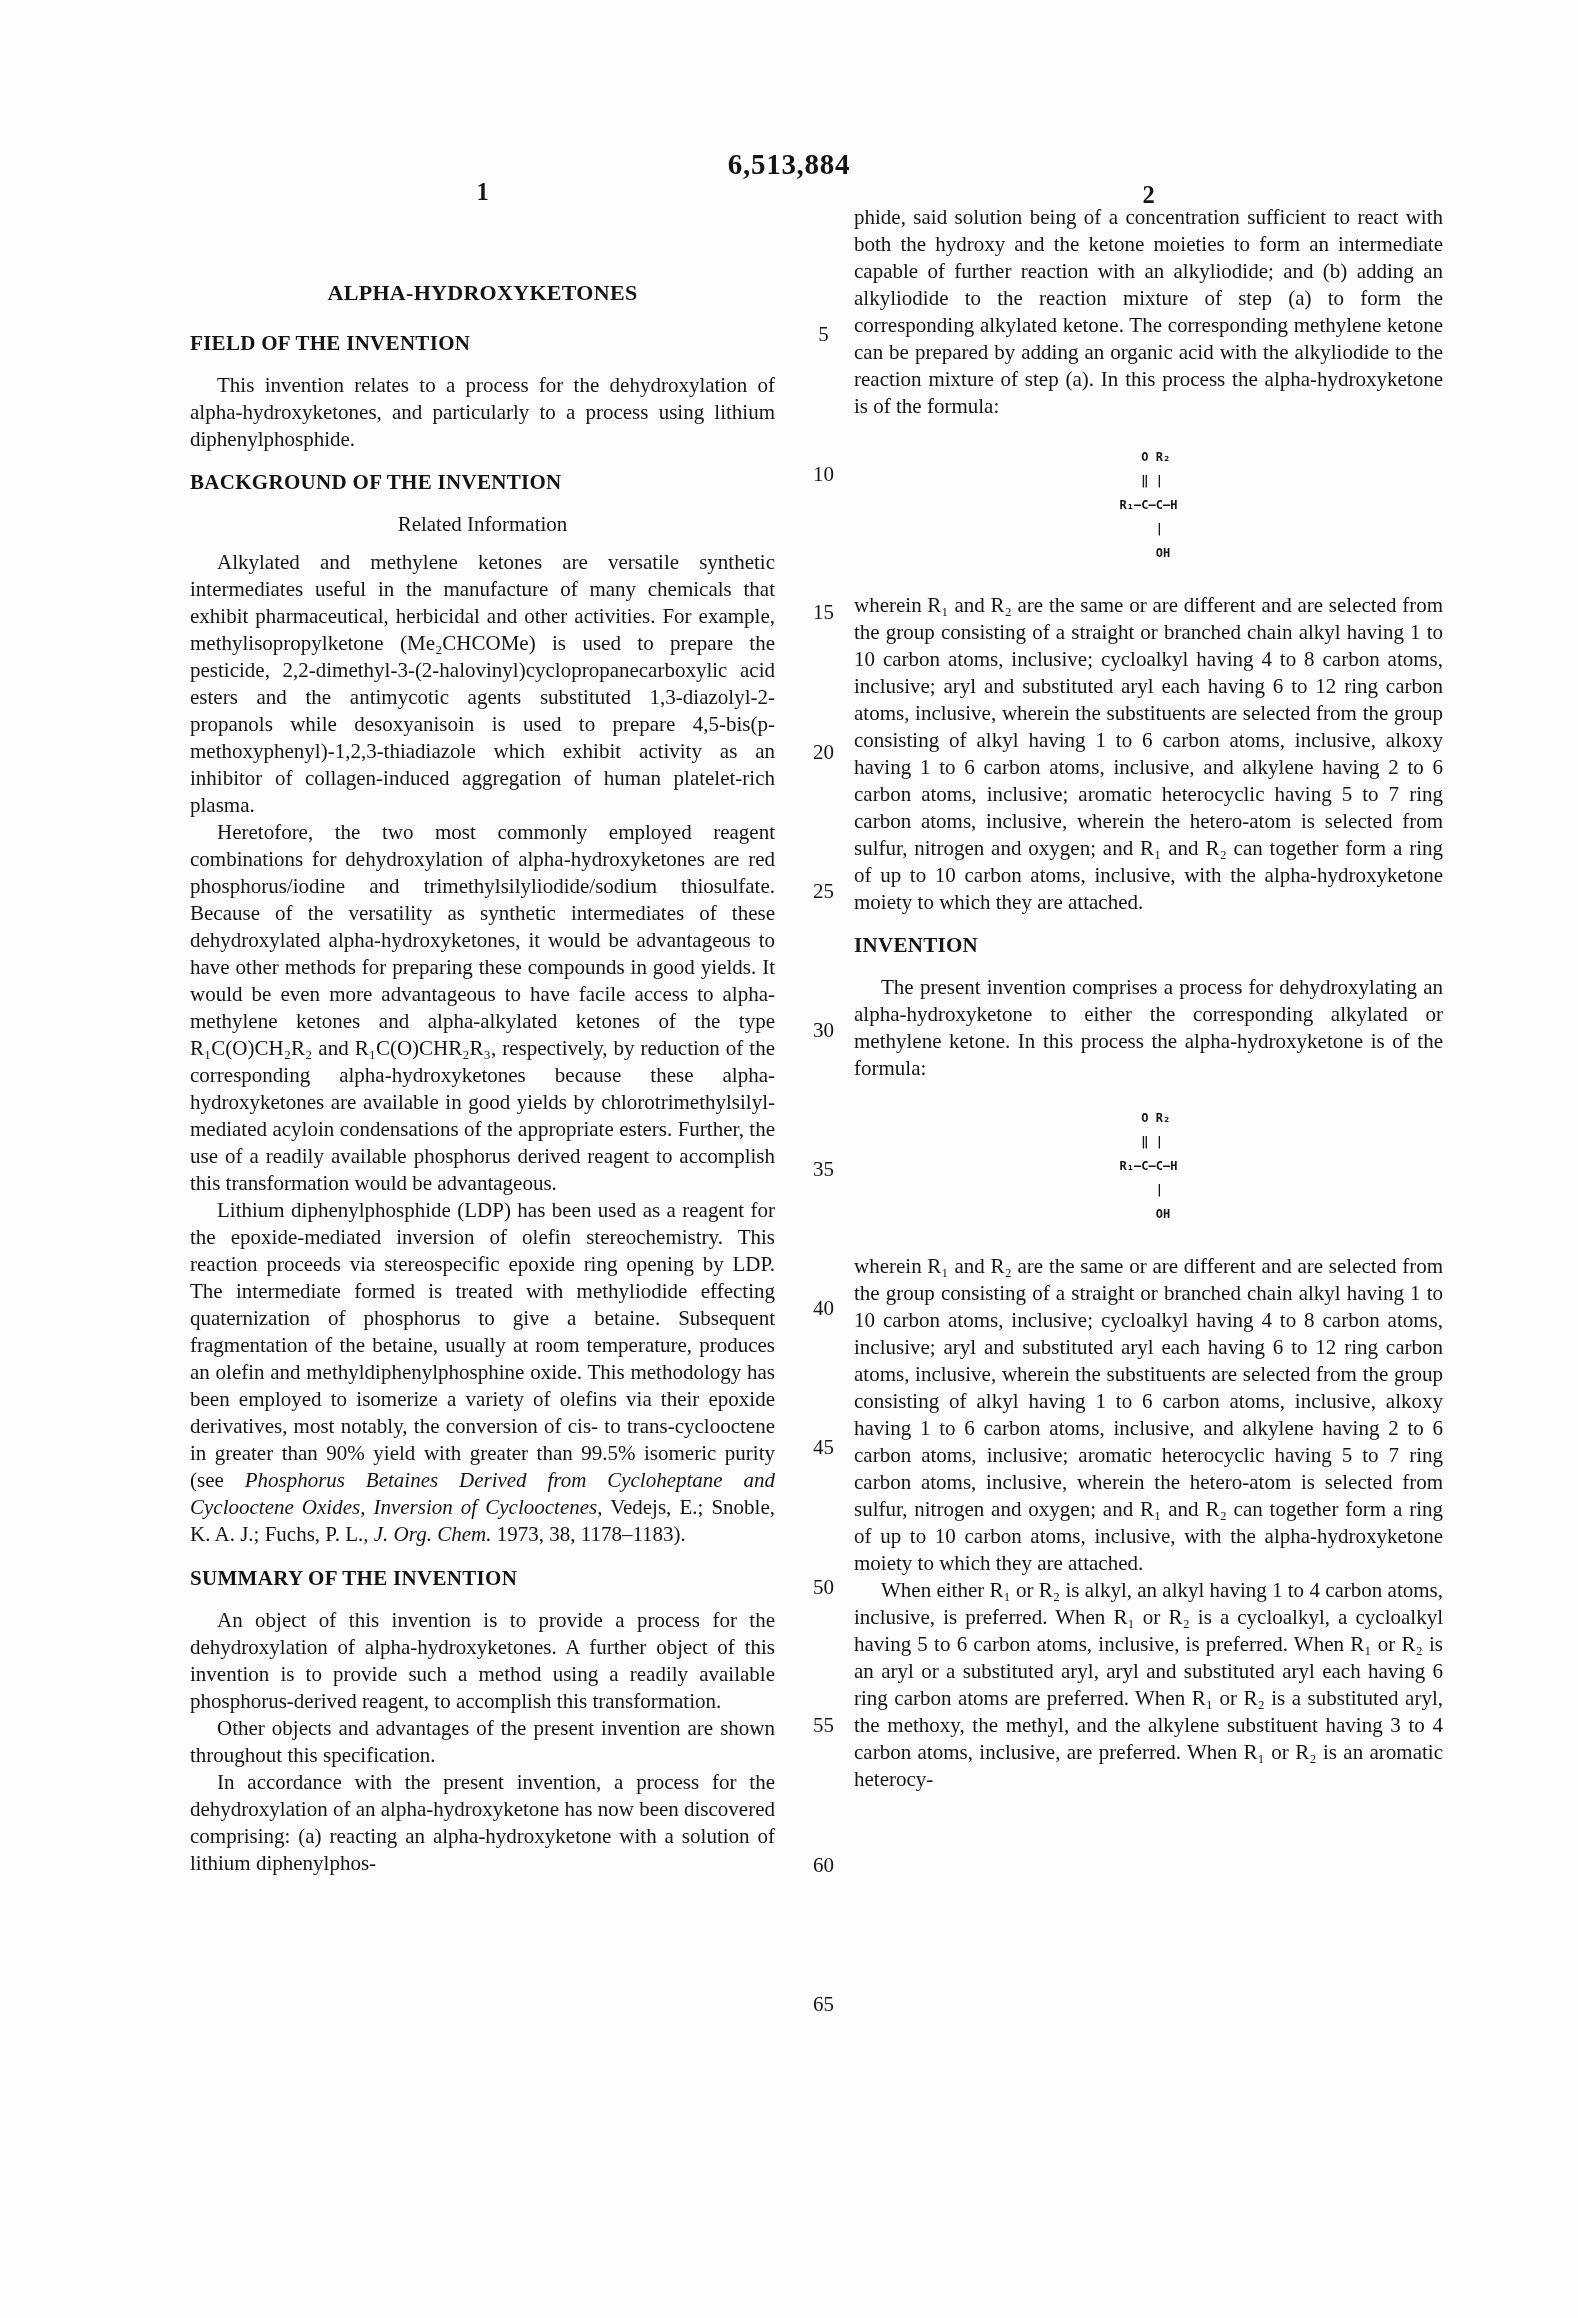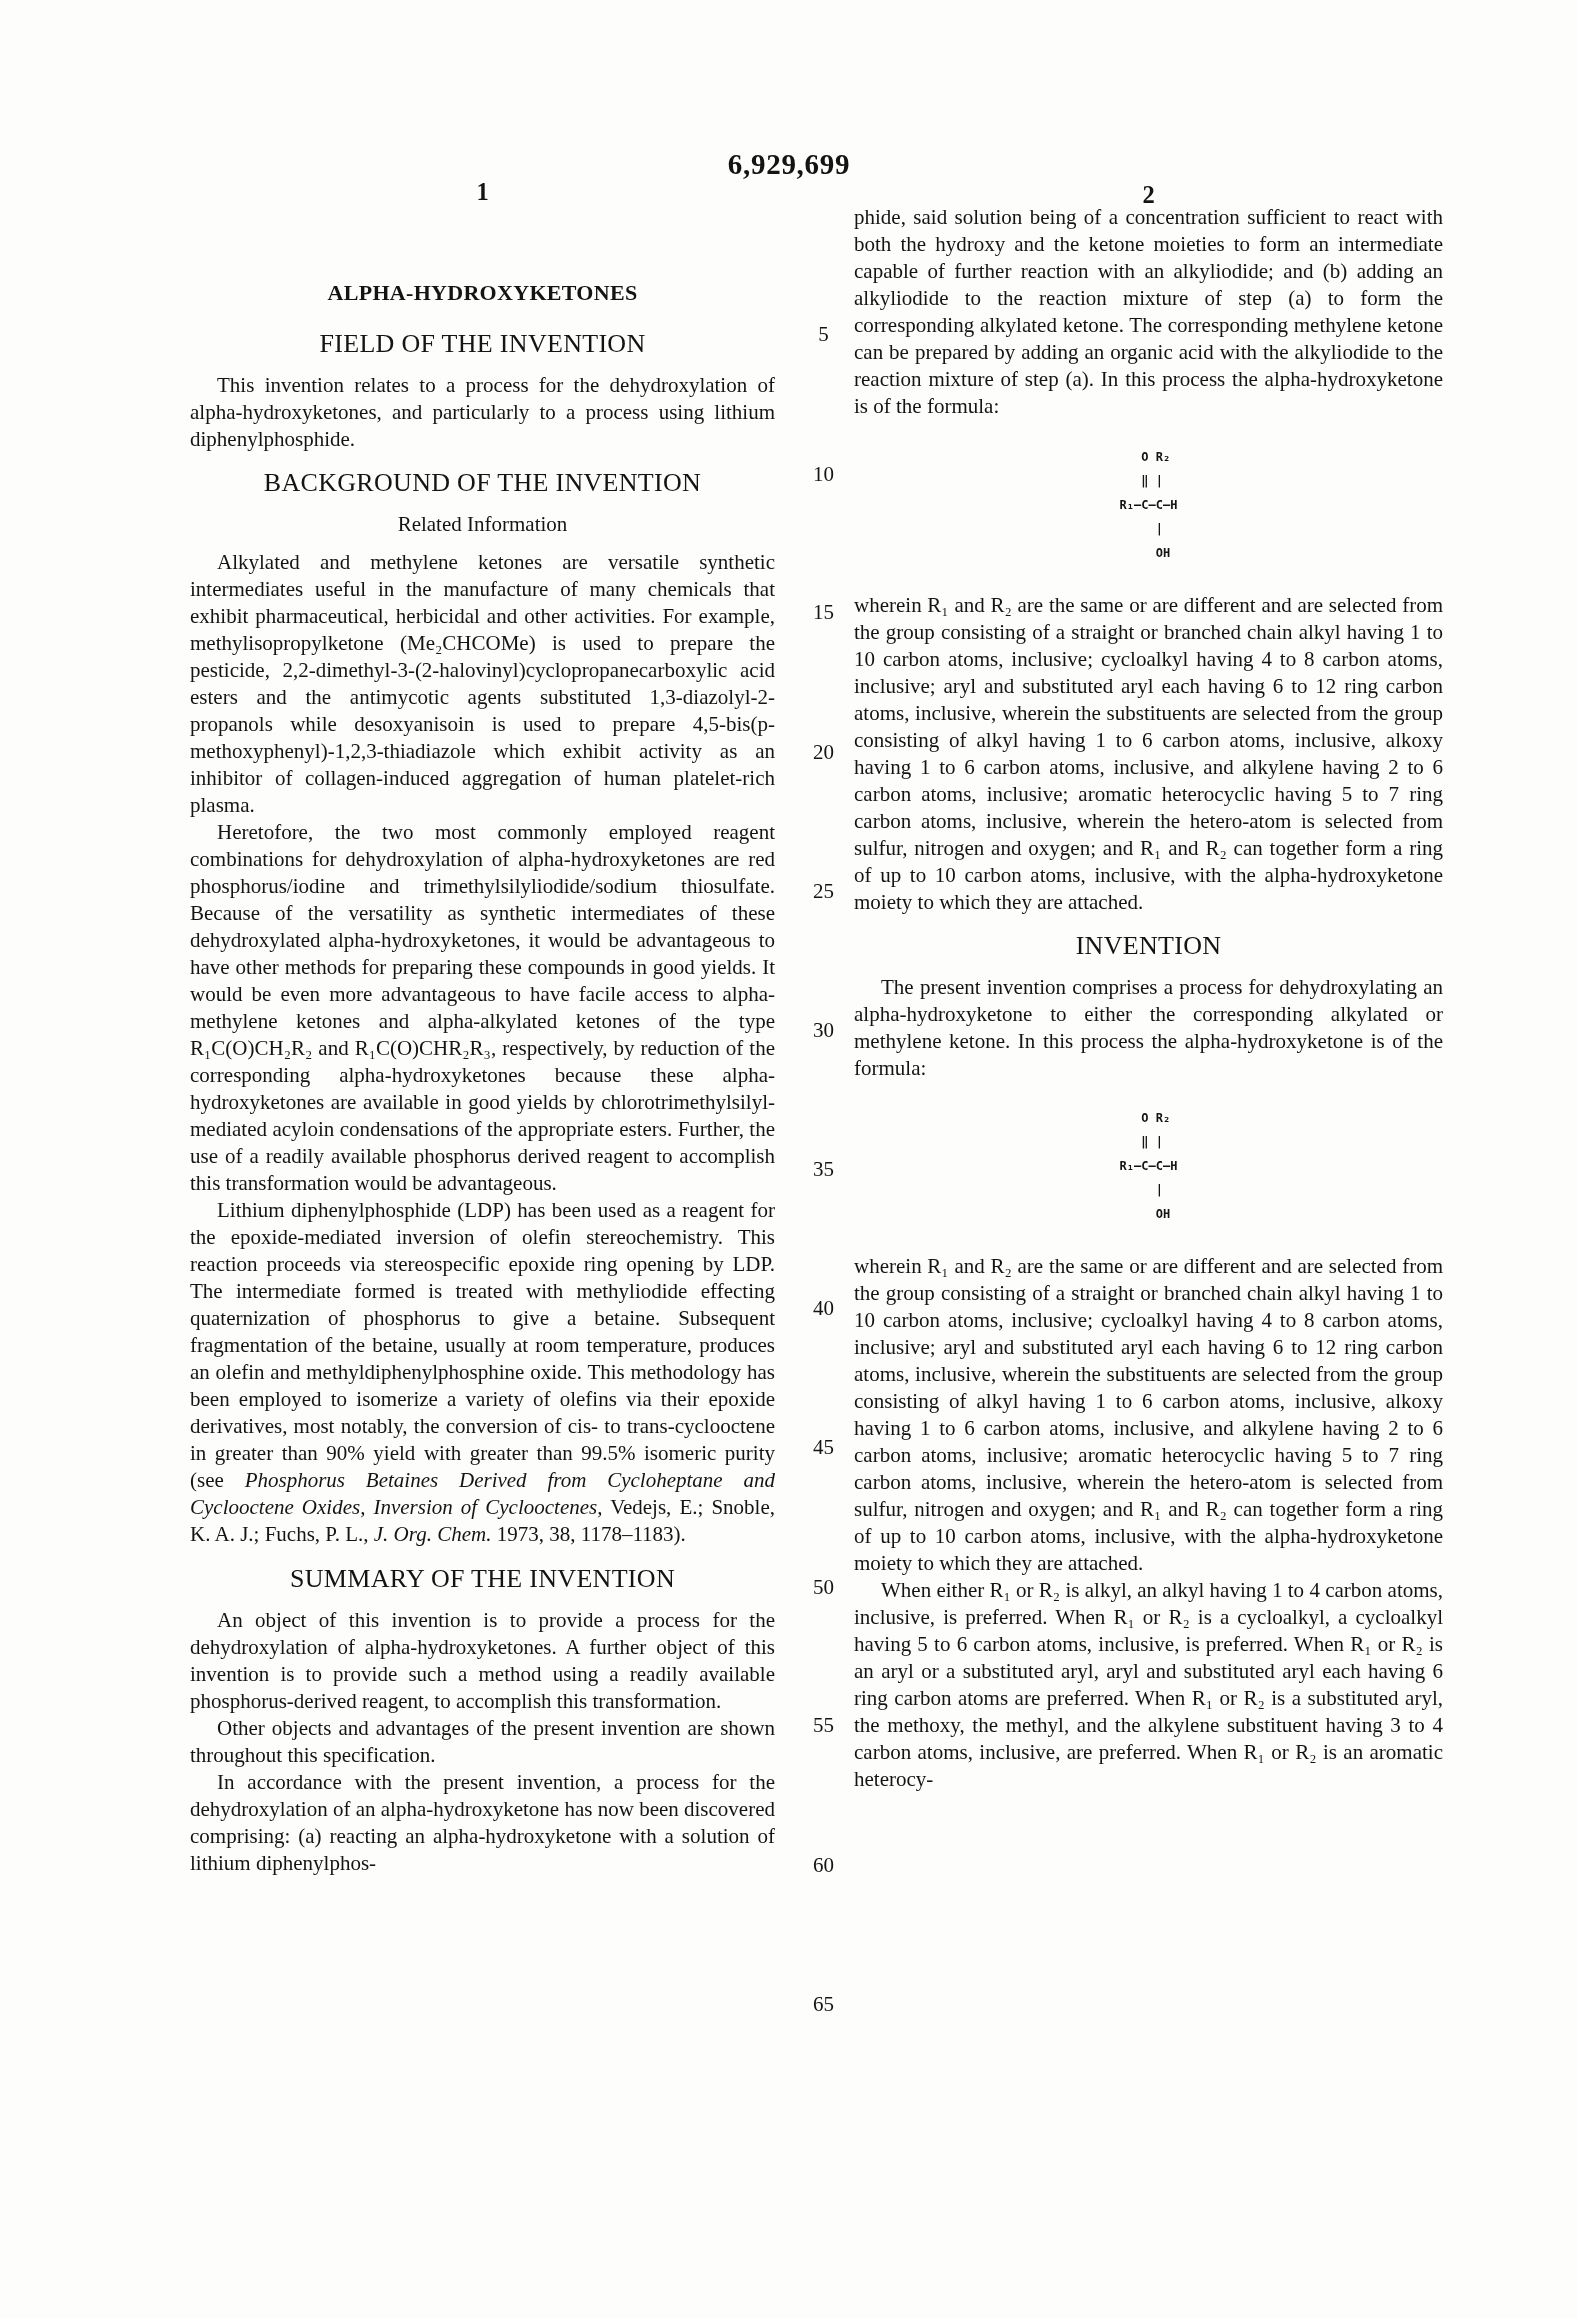--- a/index.html
+++ b/index.html
@@ -57,23 +57,23 @@
   .doc-title {
     margin: 0 0 23px 0;
     text-align: center;
     font-size: 22px;
     font-weight: bold;
     line-height: 29px;
     letter-spacing: 0.3px;
   }
   .section-heading {
     margin: 16.3px 0 15px 0;
-    text-align: center;
-    font-size: 26px;
-    font-weight: normal;
+    text-align: left;
+    font-size: 21px;
+    font-weight: bold;
     line-height: 27px;
     letter-spacing: 0.3px;
   }
   .sub-heading {
     margin: 12.2px 0 11px 0;
     text-align: center;
     font-size: 21px;
     font-weight: normal;
     line-height: 27px;
   }
@@ -89,21 +89,21 @@
     white-space: pre;
     font-weight: bold;
   }
   .cite-italic { font-style: italic; }
 </style>
 </head>
 <body>
 
 <div class="page">
 
-  <div class="patent-number">6,929,699</div>
+  <div class="patent-number">6,513,884</div>
   <div class="col-num col-num-left">1</div>
   <div class="col-num col-num-right">2</div>
 
   <span class="gutter-num" style="top:321px">5</span>
   <span class="gutter-num" style="top:461px">10</span>
   <span class="gutter-num" style="top:599px">15</span>
   <span class="gutter-num" style="top:739px">20</span>
   <span class="gutter-num" style="top:878px">25</span>
   <span class="gutter-num" style="top:1017px">30</span>
   <span class="gutter-num" style="top:1156px">35</span>

